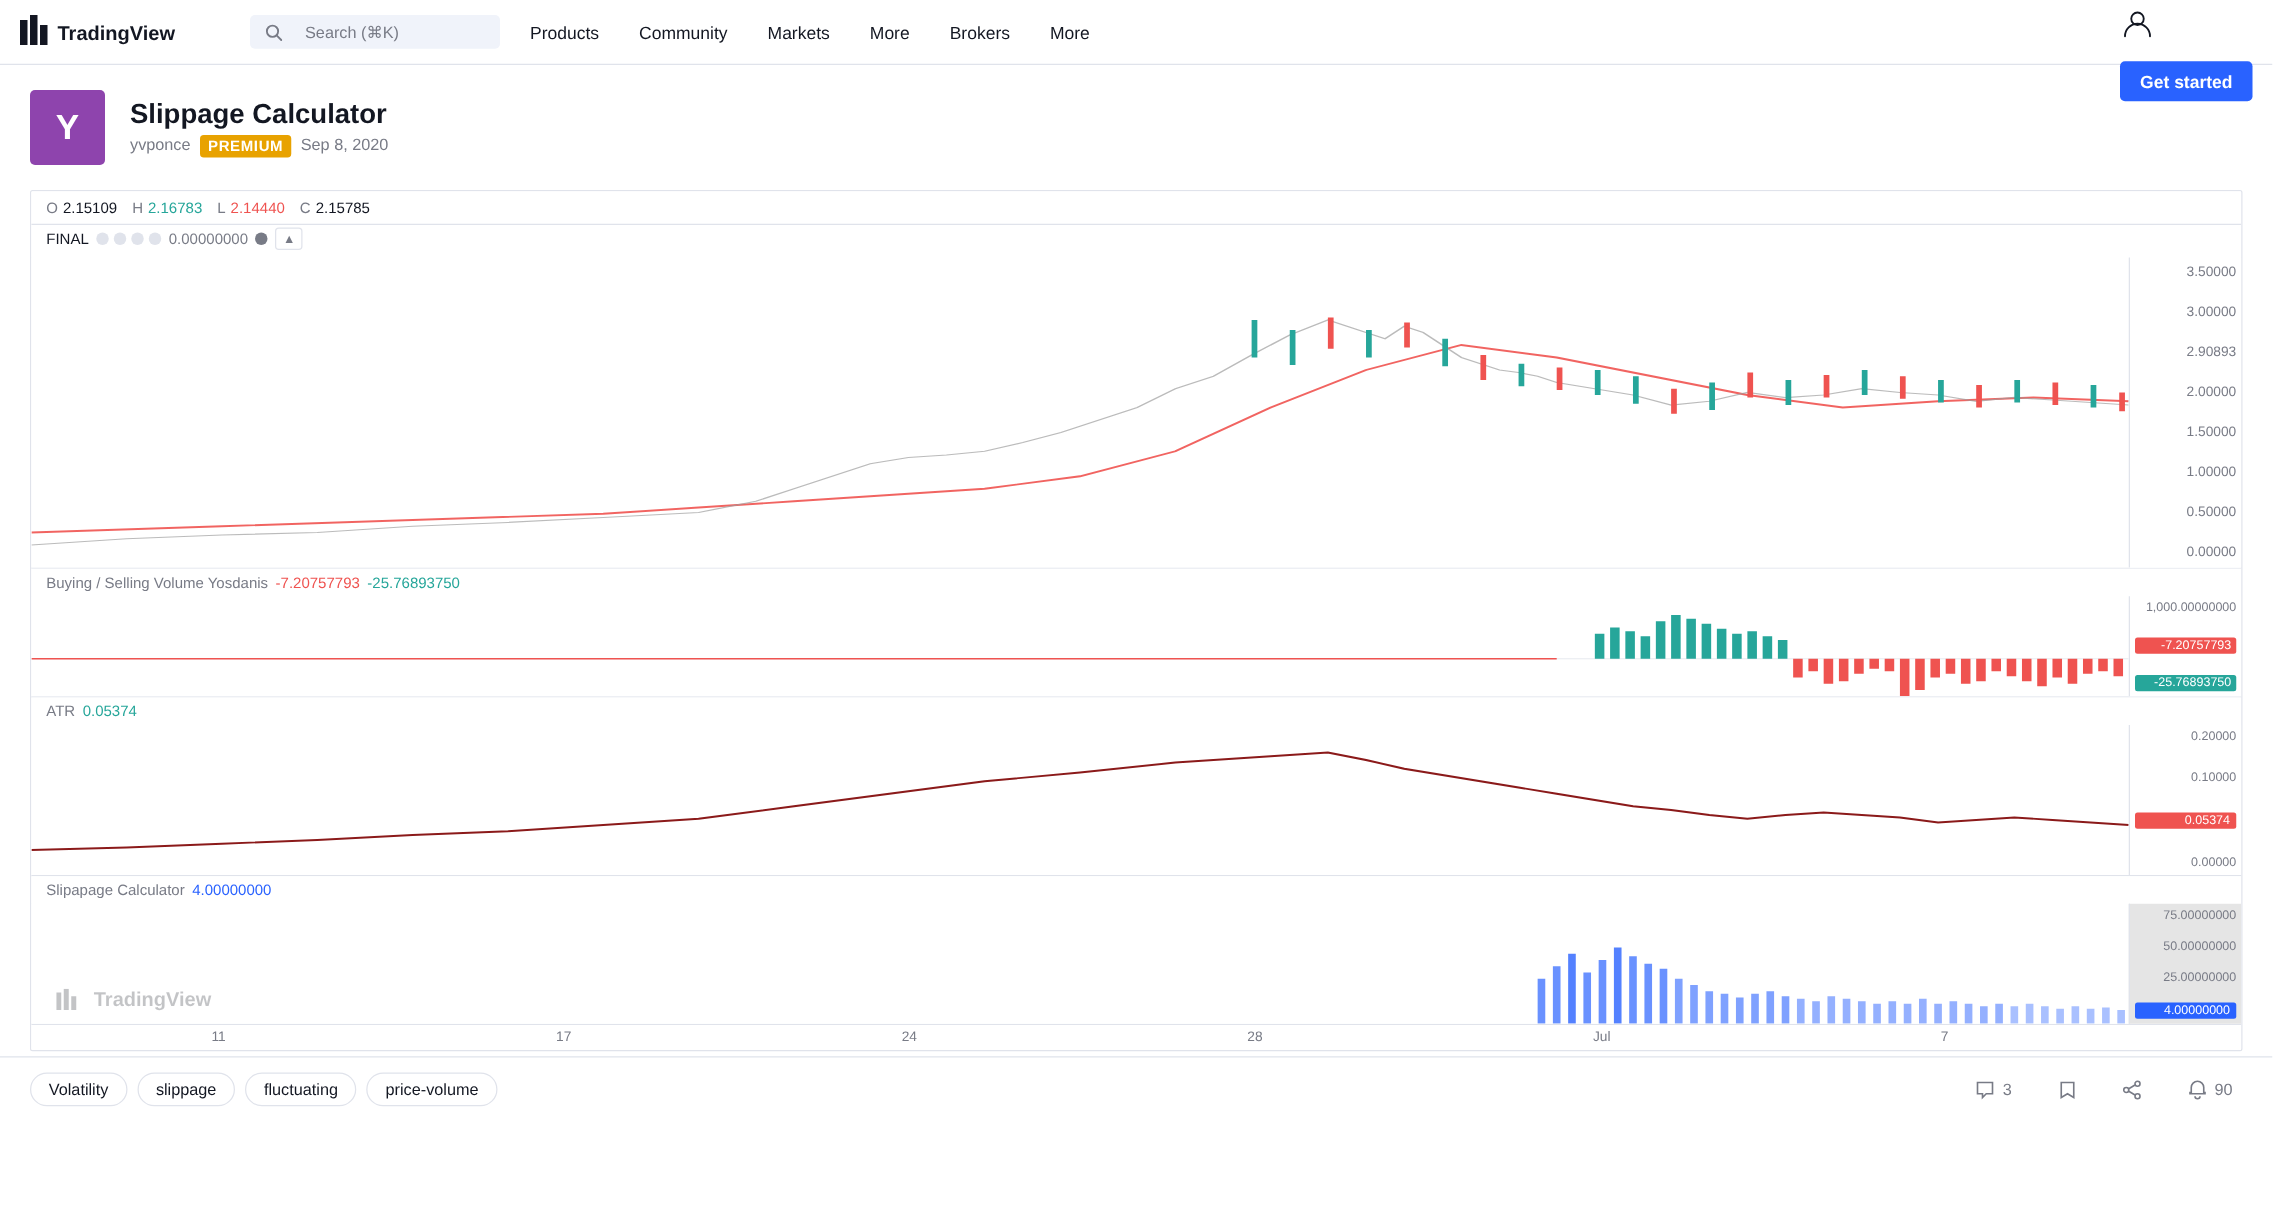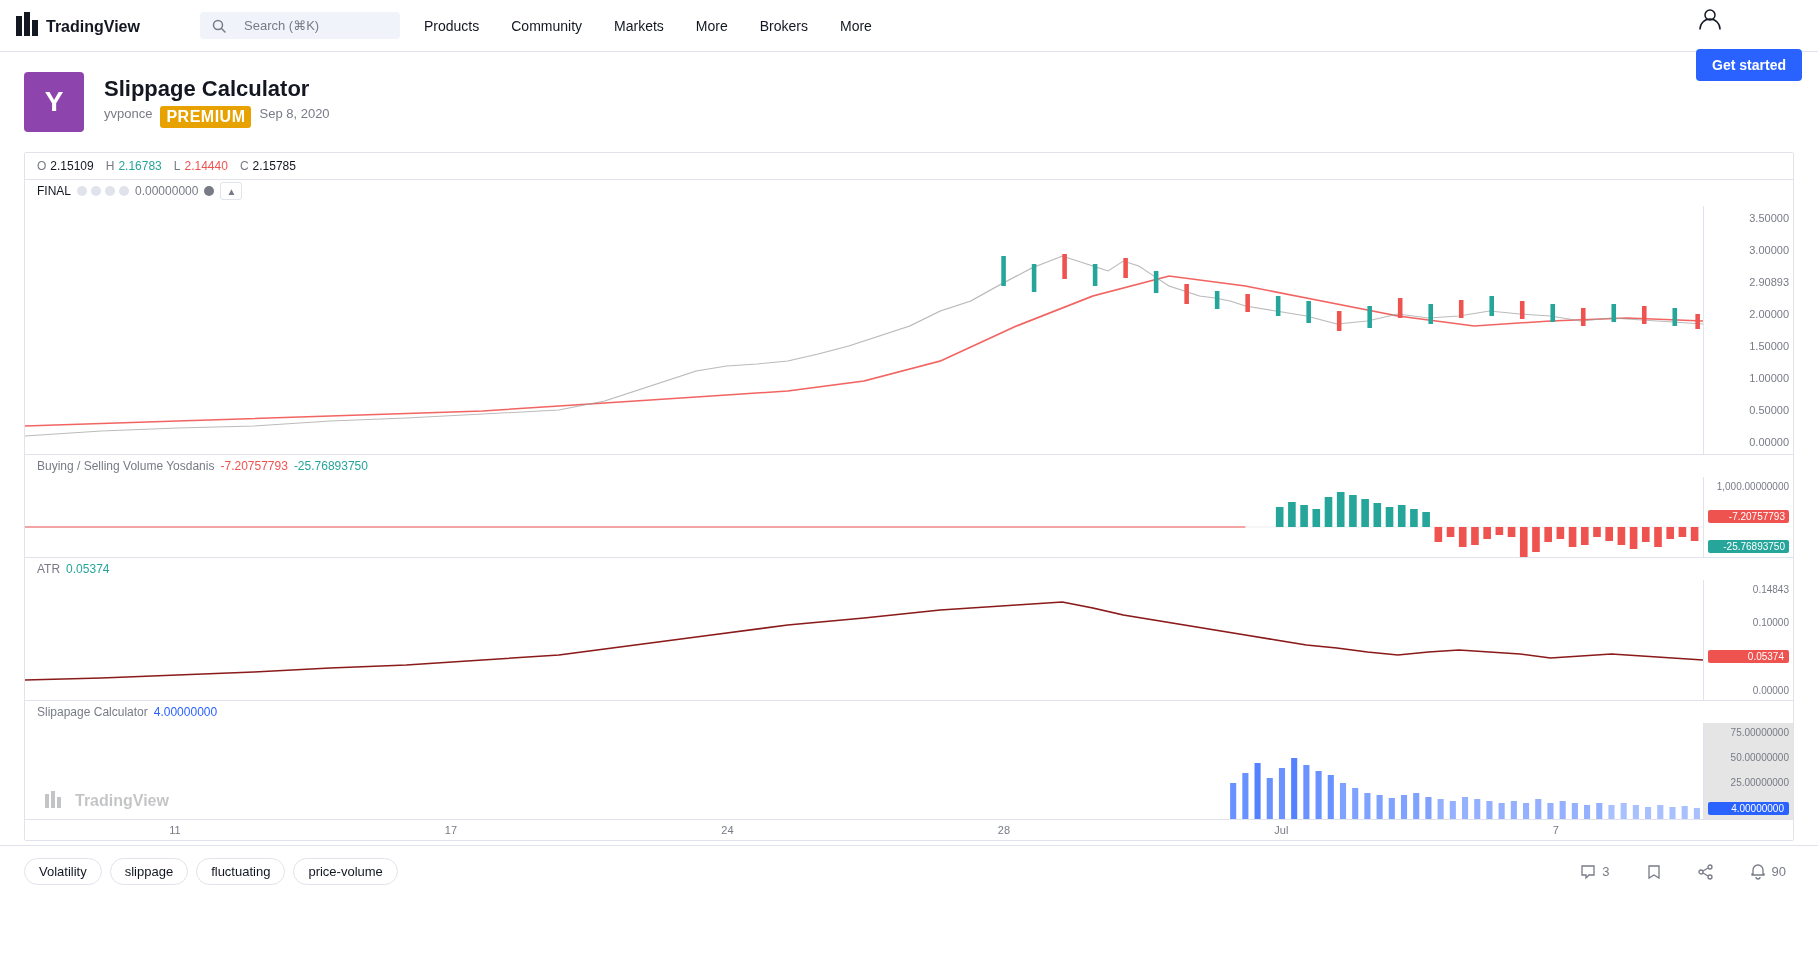--- a/index.html
+++ b/index.html
@@ -39,21 +39,21 @@
     }
     .script-avatar {
       width: 60px; height: 60px; background: #8e44ad; border-radius: 4px;
       display: flex; align-items: center; justify-content: center;
       font-size: 28px; color: #fff; font-weight: 700; flex-shrink: 0;
     }
     .script-info { display: flex; flex-direction: column; gap: 4px; }
     .script-title { font-size: 22px; font-weight: 600; color: #131722; }
     .script-meta { display: flex; align-items: flex-start; gap: 8px; font-size: 13px; color: #787b86; }
     .premium-badge {
-      background: #e8a200; color: #fff; font-size: 16px; font-weight: 700;
+      background: #e8a200; color: #fff; font-size: 12px; font-weight: 700;
       padding: 2px 6px; border-radius: 3px; text-transform: uppercase; letter-spacing: 0.5px;
     }
 
     
     .chart-container {
       border: 1px solid #e0e3eb; margin: 0 24px; border-radius: 2px; overflow: hidden;
     }
 
     
     .ohlc-bar {
@@ -320,21 +320,21 @@
       <span style="color:#26a69a;">0.05374</span>
     </div>
     <div class="atr-chart">
       <div class="atr-plot">
         <svg class="chart-svg" viewBox="0 0 1100 120" preserveAspectRatio="none">
 
           <polyline points="0,100 50,98 100,95 150,92 200,88 250,85 300,80 350,75 400,65 450,55 500,45 550,38 600,30 650,25 680,22 700,28 720,35 740,40 760,45 780,50 800,55 820,60 840,65 860,68 880,72 900,75 920,72 940,70 960,72 980,74 1000,78 1020,76 1040,74 1060,76 1080,78 1100,80" fill="none" stroke="#8b1a1a" stroke-width="1.5"></polyline>
         </svg>
       </div>
       <div class="atr-scale">
-        <span>0.14843</span>
+        <span>0.20000</span>
         <span>0.10000</span>
         <span class="atr-badge">0.05374</span>
         <span>0.00000</span>
       </div>
     </div>
   </div>
 
   <div class="slippage-section">
     <div class="indicator-header">
       <span>Slipapage Calculator</span>

